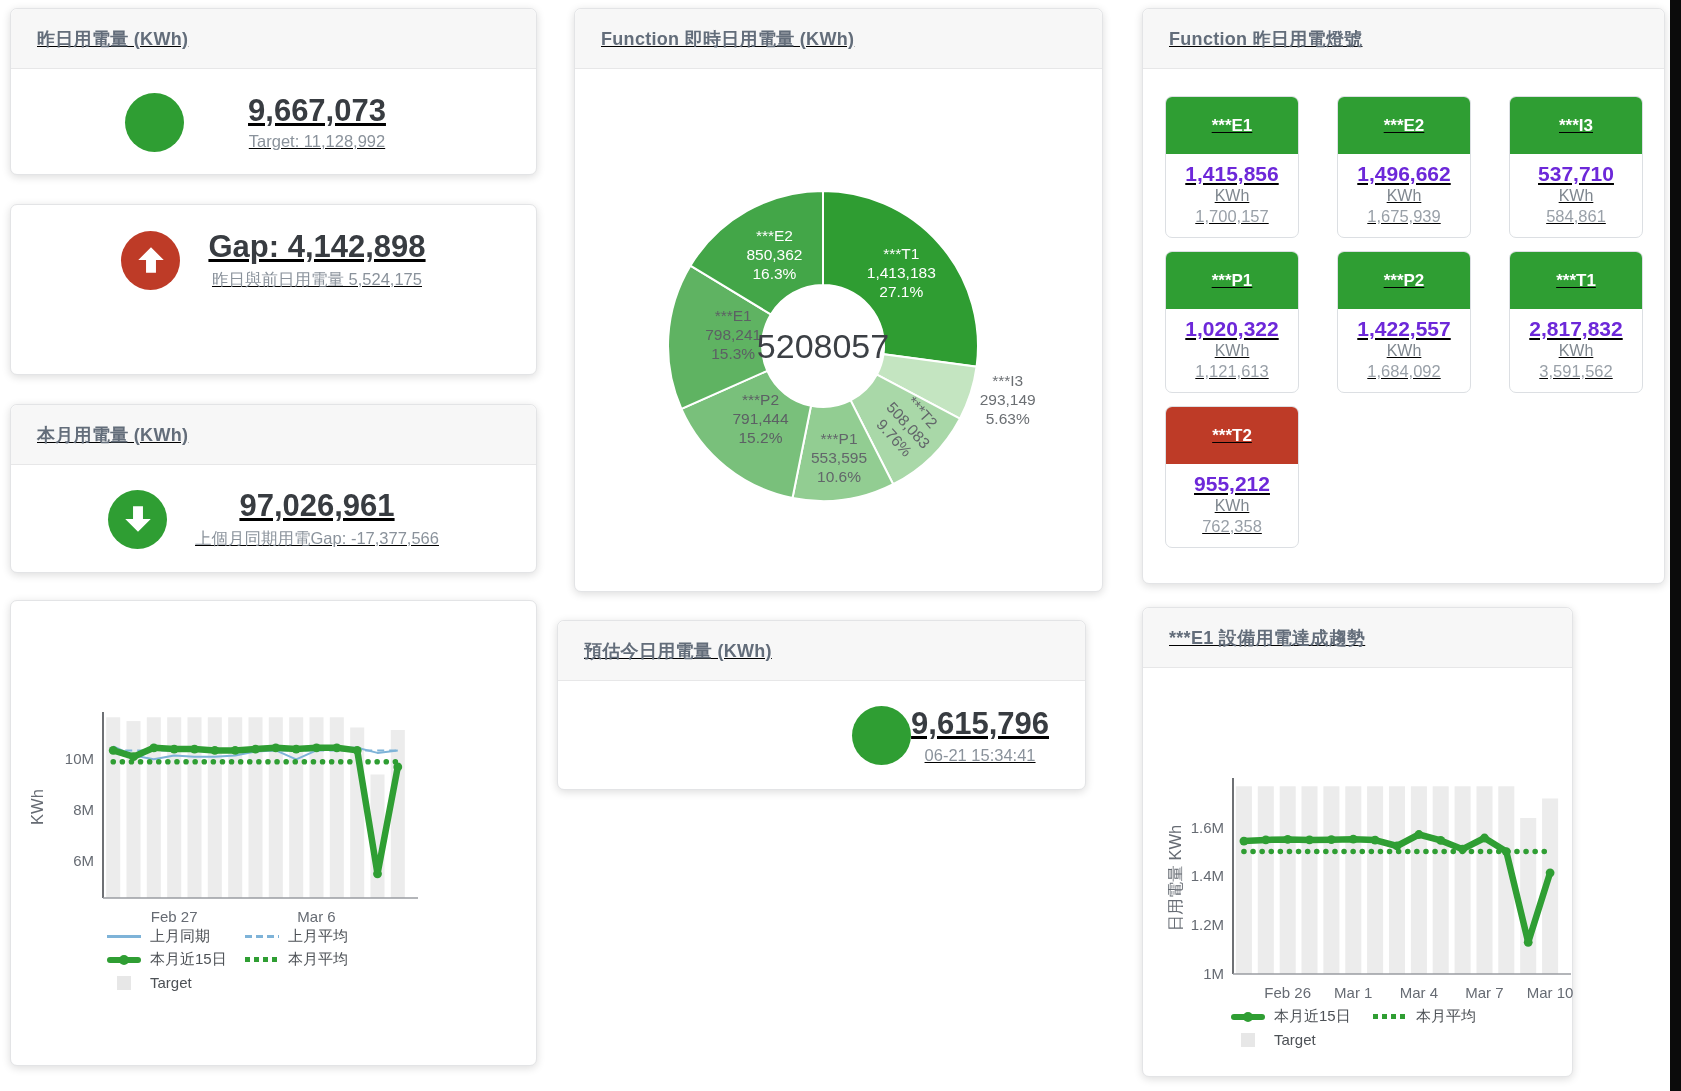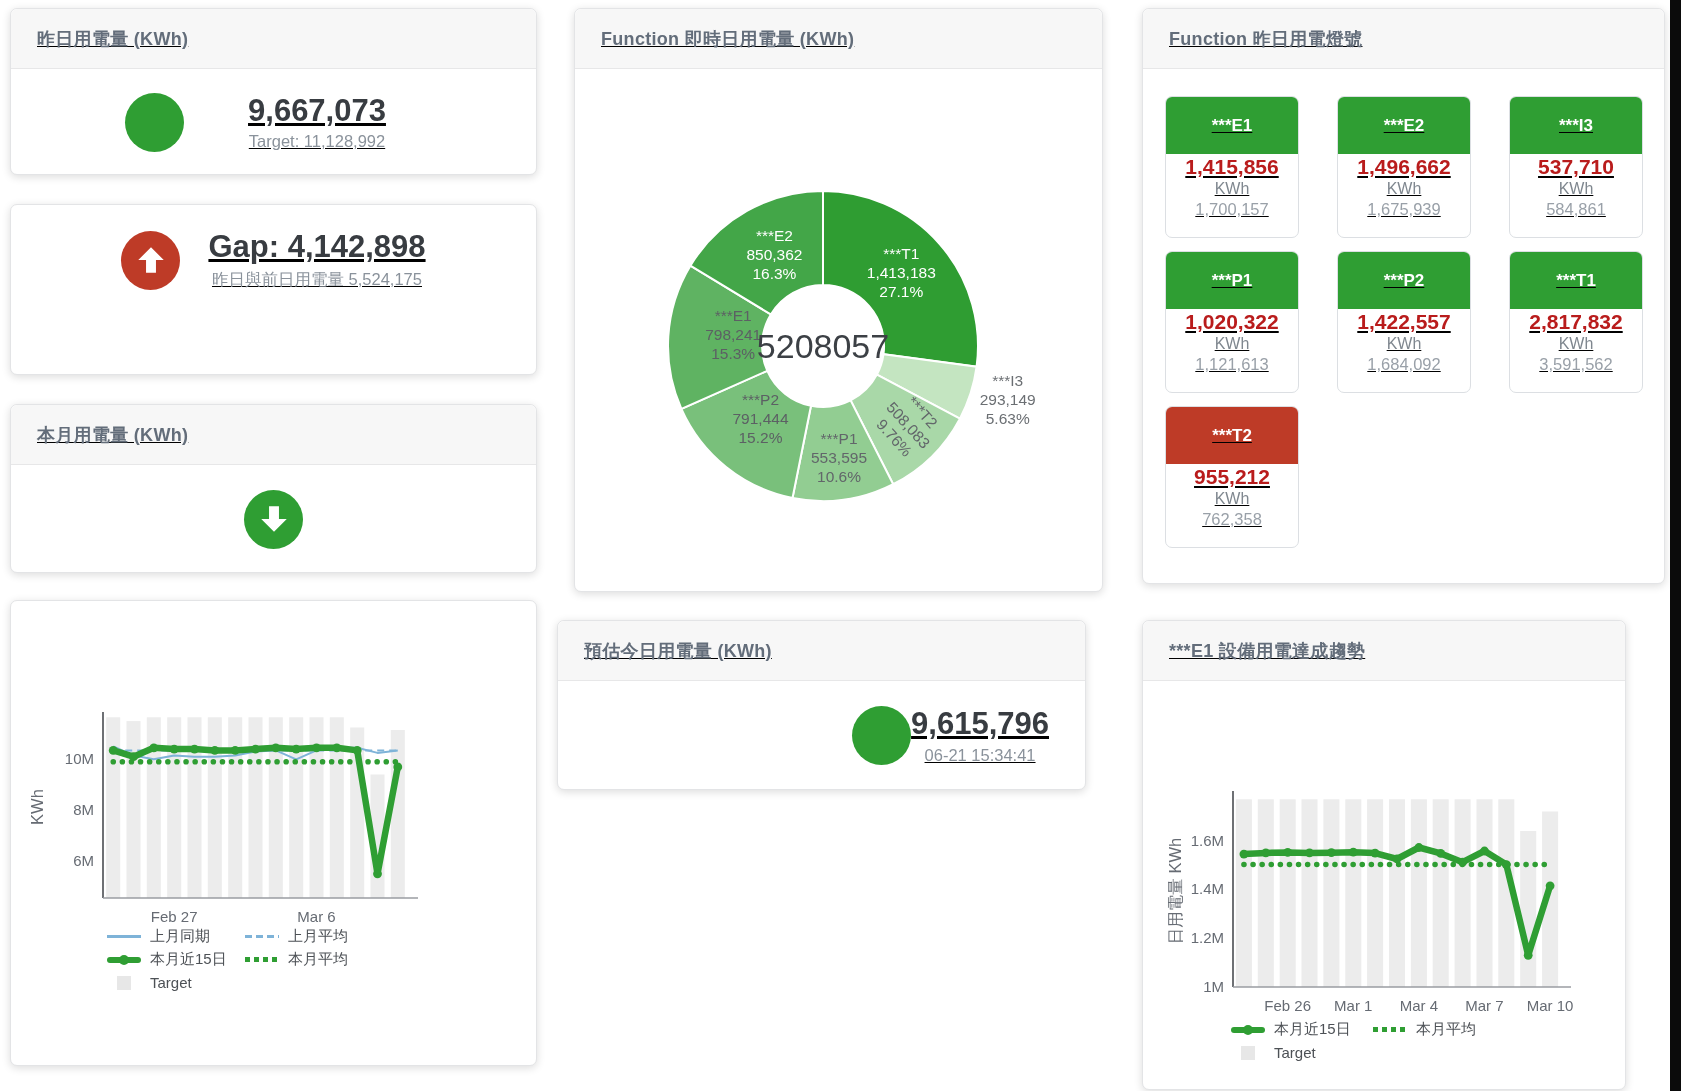--- a/index.html
+++ b/index.html
@@ -24,21 +24,21 @@
   .kpi-sub{font-size:16.5px;color:#8a929b;margin-top:4px;}
   
   .tiles{display:grid;grid-template-columns:repeat(3,134px);column-gap:38px;row-gap:13px;
          padding:27px 22px;}
   .tile{border:1px solid #dcdfe3;border-radius:7px;overflow:hidden;height:142px;box-sizing:border-box;
         background:#fff;text-align:center;}
   .tile-head{height:57px;display:flex;align-items:center;justify-content:center;color:#fff;
         font-size:17px;font-weight:bold;}
   .tile-head.green{background:#2f9e33;}
   .tile-head.red{background:#be3b27;}
-  .tile-value{font-size:21px;font-weight:bold;color:#b91c1c;line-height:1.2;}
+  .tile-value{font-size:21px;font-weight:bold;color:#6d28d9;margin-top:7px;line-height:1.2;}
   .tile-unit{font-size:16px;color:#7f878f;line-height:1.25;}
   .tile-secondary{font-size:16.5px;color:#99a0a8;line-height:1.3;}
   
   .chart-svg{position:absolute;left:0;top:0;}
   svg text{font-family:"Liberation Sans","DejaVu Sans",sans-serif;}
   .legend{position:absolute;}
   .legend-row{display:flex;height:23px;align-items:center;}
   .legend-item{display:flex;align-items:center;cursor:pointer;}
   .legend-label{font-size:15px;color:#4d5156;}
   .swatch{width:34px;height:14px;display:inline-flex;align-items:center;justify-content:center;
@@ -86,20 +86,24 @@
     <div class="card-header">
       <span class="card-title">本月用電量 (KWh)</span>
     </div>
     <div class="card-body" style="height:108px">
       <div class="kpi-row center">
         <span class="dot green">
           <svg viewBox="0 0 24 24" style="transform:rotate(180deg)">
               <path d="M12 3 L21 12 H15.5 V21 H8.5 V12 H3 Z" fill="#ffffff"></path>
             </svg>
         </span>
+        <div class="kpi-text">
+          <div class="kpi-value">97,026,961</div>
+          <div class="kpi-sub">上個月同期用電Gap: -17,377,566</div>
+        </div>
       </div>
     </div>
   </section>
 
   <section class="card" style="left:10px;top:600px;width:527px;height:466px">
     <div class="card-body" style="height:404px">
       <svg id="compare-svg" class="chart-svg" width="527" height="404">
           <g>
             <rect x="95.2" y="116.3" width="14" height="180.7" fill="#ececec"></rect>
             <rect x="115.5" y="120.1" width="14" height="176.9" fill="#ececec"></rect>
@@ -274,21 +278,21 @@
           <div class="tile">
             <div class="tile-head red">***T2</div>
             <div class="tile-value">955,212</div>
             <div class="tile-unit">KWh</div>
             <div class="tile-secondary">762,358</div>
           </div>
         </div>
     </div>
   </section>
 
-  <section class="card" style="left:1142px;top:620px;width:484px;height:470px">
+  <section class="card" style="left:1142px;top:607px;width:431px;height:470px">
     <div class="card-header">
       <span class="card-title">***E1 設備用電達成趨勢</span>
     </div>
     <div class="card-body" style="height:408px">
       <svg id="trend-svg" class="chart-svg" width="523" height="408">
           <g>
             <rect x="92.9" y="118.3" width="16" height="187.7" fill="#ececec"></rect>
             <rect x="114.8" y="118.3" width="16" height="187.7" fill="#ececec"></rect>
             <rect x="136.7" y="118.3" width="16" height="187.7" fill="#ececec"></rect>
             <rect x="158.5" y="118.3" width="16" height="187.7" fill="#ececec"></rect>

